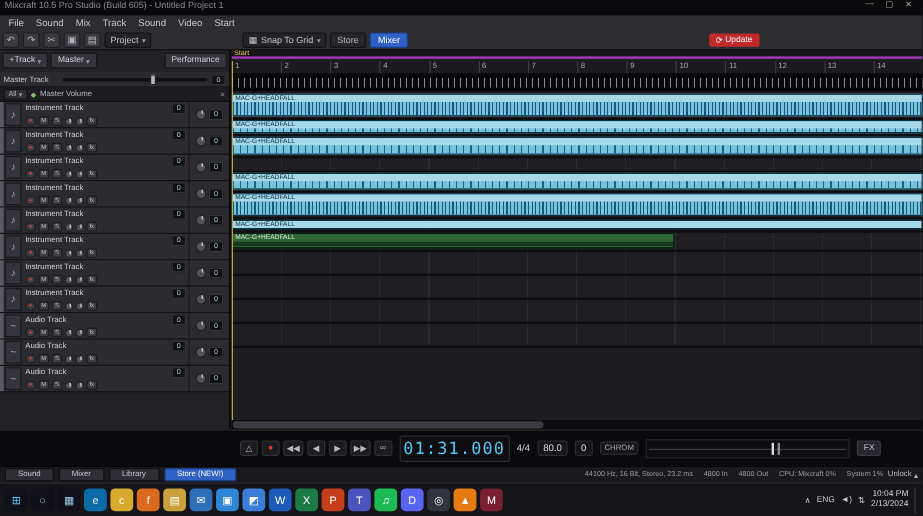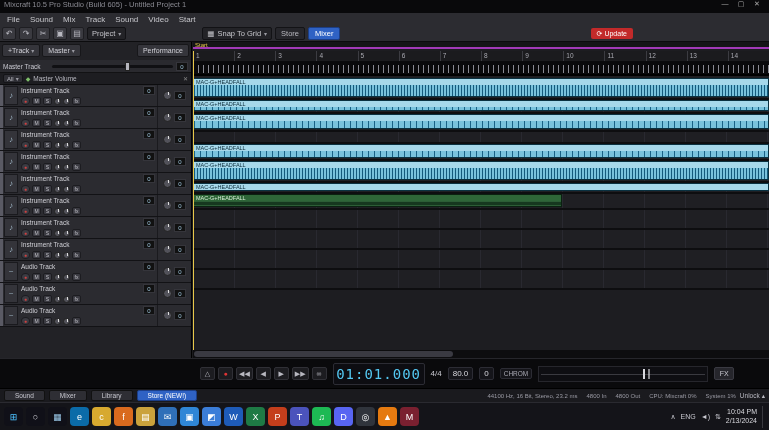--- a/index.html
+++ b/index.html
@@ -502,21 +502,21 @@
   <div class="transport">
     <span style="display:flex;gap:3px">
         <span class="t-btn">△</span>
         <span class="t-btn record">●</span>
         <span class="t-btn">◀◀</span>
         <span class="t-btn">◀</span>
         <span class="t-btn">▶</span>
         <span class="t-btn">▶▶</span>
         <span class="t-btn">∞</span>
       </span>
-    <span class="time-display">01:01.000</span>
+    <span class="time-display">01:31.000</span>
     <span class="sig">4/4</span>
     <span class="mini-box">80.0</span>
     <span class="mini-box">0</span>
     <span class="scale-box">CHROM</span>
     <span class="meter">
       <span class="meter-line"></span>
       <span class="meter-tick"></span>
       <span class="meter-tick t2"></span>
     </span>
     <span class="fx-btn">FX</span>

